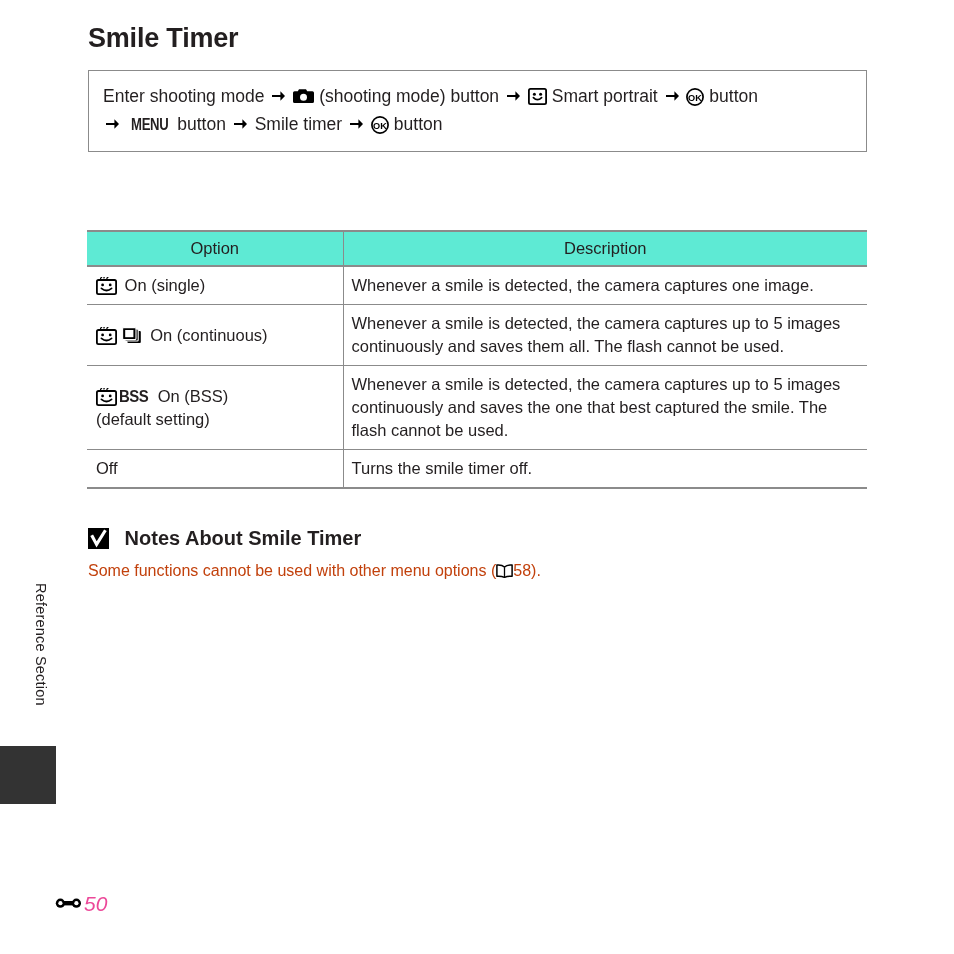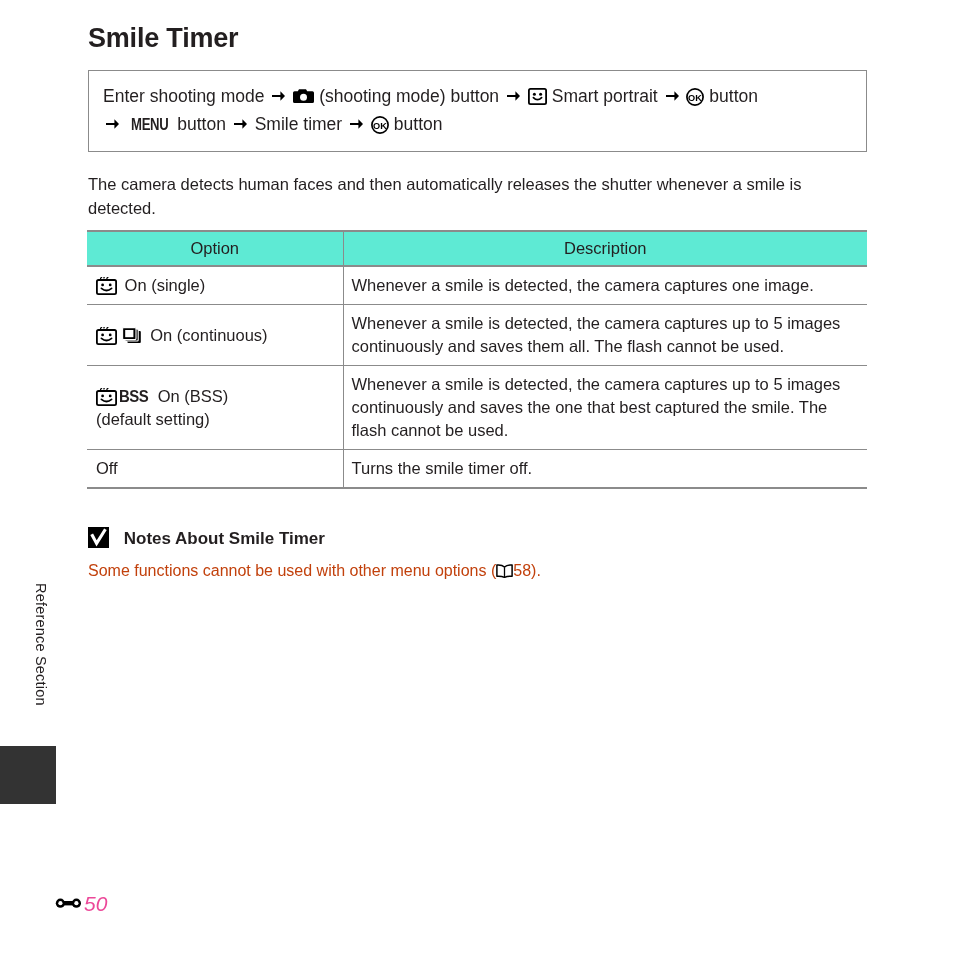--- a/index.html
+++ b/index.html
@@ -158,21 +158,21 @@
     transform: scaleX(0.88);
     vertical-align: 0px;
     margin-right: 3px;
   }
   .tight { margin-right: 0px; }
 
   
   .notes-head {
     position: absolute;
     left: 88px; top: 527px;
-    font-size: 17px;
+    font-size: 20px;
     font-weight: bold;
     color: #231f20;
     white-space: nowrap;
   }
   .ic-check { width: 21px; height: 21px; vertical-align: -4px; margin-right: 10px; }
   .ic-check svg { display: block; }
 
   .notes-body {
     position: absolute;
     left: 88px; top: 559px;
@@ -273,21 +273,20 @@
         <svg viewBox="0 0 18 18">
           <circle cx="9" cy="9" r="8.1" fill="#fff" stroke="#000" stroke-width="1.7"></circle>
           <text x="9" y="12.6" font-family="Liberation Sans, sans-serif" font-size="9.2" font-weight="bold" text-anchor="middle" fill="#000">OK</text>
         </svg>
       </span>
       <span>button</span>
     </div>
 
   </div>
 
-  <div class="intro">The camera detects human faces and then automatically releases the shutter whenever a smile is detected.</div>
 
   <table class="opt-table">
     <colgroup>
         <col class="c1">
         <col class="c2">
       </colgroup>
     <thead>
       <tr>
         <th class="hdr-opt">Option</th>
         <th>Description</th>

